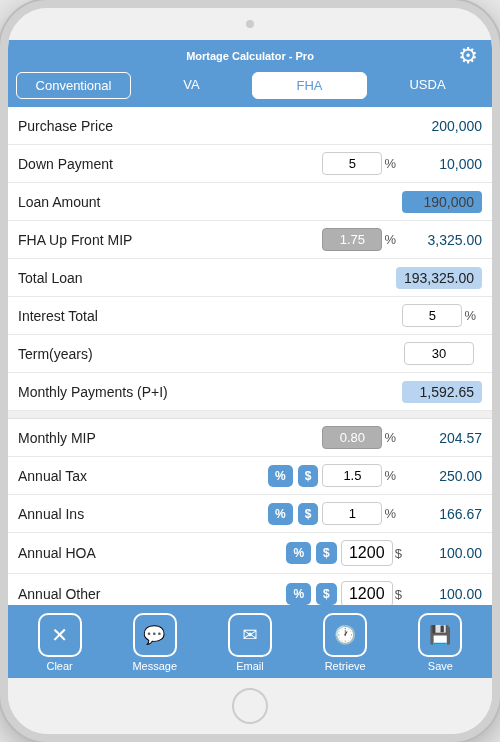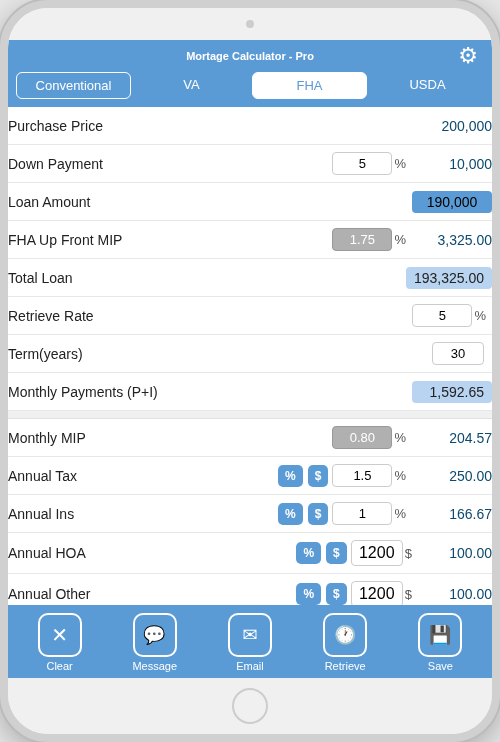--- a/index.html
+++ b/index.html
@@ -112,21 +112,21 @@
       border: none;
     }
     .content {
       flex: 1;
       overflow-y: auto;
       background: #fff;
     }
     .row {
       display: flex;
       align-items: center;
-      padding: 7px 0;
+      padding: 7px 10px;
       border-bottom: 1px solid #e8e8e8;
       min-height: 38px;
     }
     .row-label {
       flex: 1;
       font-size: 14px;
       color: #222;
     }
     .row-input {
       border: 1px solid #ccc;
@@ -138,24 +138,23 @@
       width: 60px;
     }
     .row-value {
       font-size: 14px;
       color: #0c4a6e;
       min-width: 80px;
       text-align: right;
     }
     .row-value.blue-bg {
       background: #5b9bd5;
-      color: #000000;
+      color: #404040;
       border-radius: 4px;
       padding: 3px 8px;
-      text-align: center;
     }
     .row-value.light-blue-bg {
       background: #b8d4f0;
       color: #222;
       border-radius: 4px;
       padding: 3px 8px;
     }
     .pct-label {
       font-size: 13px;
       color: #555;
@@ -297,28 +296,28 @@
         <span class="pct-label">%</span>
         <span class="row-value">3,325.00</span>
       </div>
 
       <div class="row">
         <span class="row-label">Total Loan</span>
         <span class="row-value light-blue-bg">193,325.00</span>
       </div>
 
       <div class="row">
-        <span class="row-label">Retrieve Rate</span>
+        <span class="row-label">Interest Total</span>
         <input class="row-input" type="text" value="5" style="">
         <span class="pct-label">%</span>
       </div>
 
       <div class="row">
         <span class="row-label">Term(years)</span>
-        <input class="row-input" type="text" value="30" style="width: 52px;">
+        <input class="row-input" type="text" value="30" style="width: 70px;">
         <span class="pct-label"></span>
       </div>
 
       <div class="row">
         <span class="row-label">Monthly Payments (P+I)</span>
         <span class="row-value light-blue-bg">1,592.65</span>
       </div>
 
       <div class="separator-row"></div>
 

